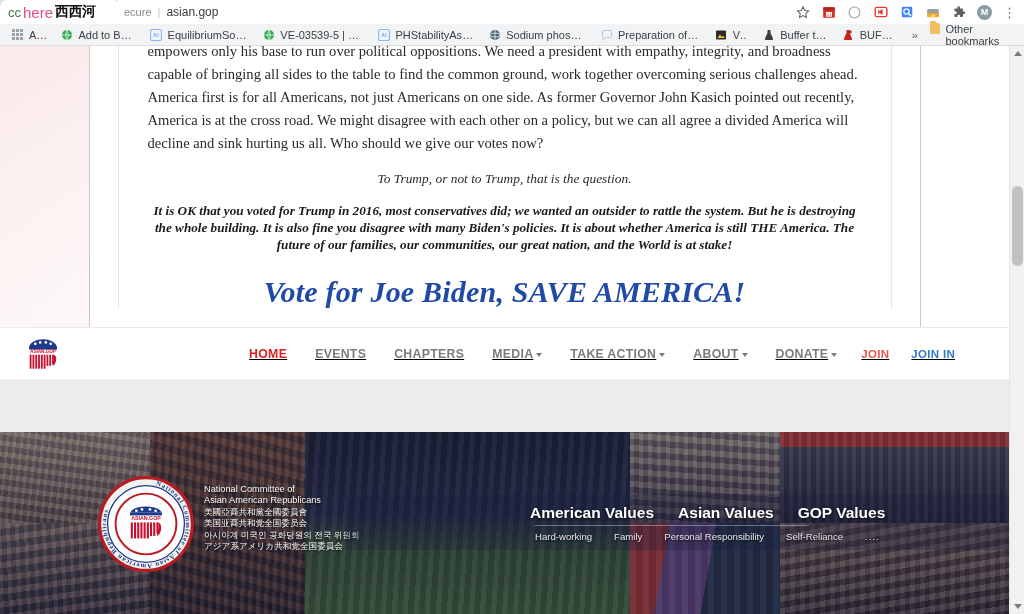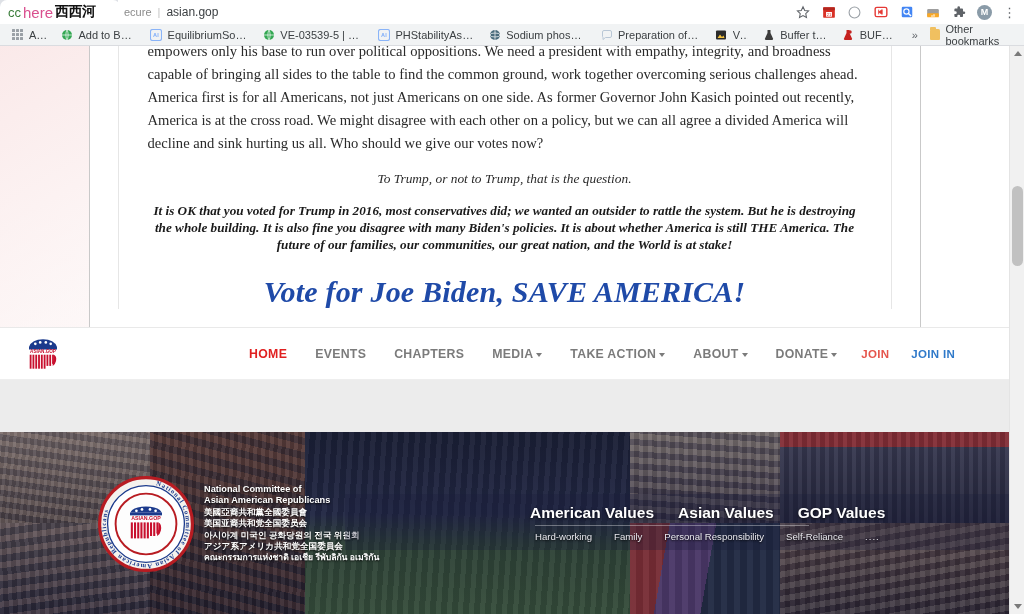--- a/index.html
+++ b/index.html
@@ -76,21 +76,21 @@
   }
   .bm-ico { width: 13px; height: 13px; flex: 0 0 13px; display:flex; align-items:center; justify-content:center; }
   .bm-label { overflow: hidden; text-overflow: ellipsis; white-space: nowrap; }
   .apps-grid {
     width: 12px; height: 12px;
     display: grid; grid-template-columns: repeat(3,1fr); grid-template-rows: repeat(3,1fr);
     gap: 1px;
   }
   .apps-grid i { background: #9aa0a6; border-radius: 0.5px; display:block; }
   .bm-chevrons { font-size: 11px; color: #5f6368; padding: 0 6px; margin-left: auto; }
-  .bm-other { display:flex; align-items:center; gap:5px; padding:2px 6px; font-size:11px; color:#3c4043; }
+  .bm-other { display:flex; align-items:flex-start; gap:5px; padding:2px 6px; font-size:11px; color:#3c4043; }
   .folder-ico { width:13px; height:11px; background:#f0c060; border-radius:1.5px 1.5px 1px 1px; position:relative; }
   .folder-ico::before { content:""; position:absolute; top:-2px; left:0; width:6px; height:3px; background:#f0c060; border-radius:1px 1px 0 0; }
 
   
   .viewport {
     position: absolute; top: 46px; left: 0; right: 0; bottom: 0;
     overflow: hidden; background: #fdfdfd;
   }
   .page-bg {
     position: absolute; inset: 0;
@@ -161,21 +161,21 @@
   .site-nav {
     position: absolute; top: 281px; left: 0; right: 15px;
     height: 53px; background: #ffffff;
     border-top: 1px solid #e9e9e9; border-bottom: 1px solid #eeeeee;
     display: flex; align-items: center;
     padding: 0 46px 0 22px;
   }
   .logo { width: 42px; height: 42px; position: relative; flex: 0 0 42px; }
   .logo svg { display:block; }
   .nav-items {
-    margin-left: auto; display: flex; align-items: center; gap: 0px;
+    margin-left: auto; display: flex; align-items: center; gap: 0px; text-decoration: underline;
   }
   .nav-item {
     font-size: 12.3px; font-weight: bold; color: #7b7b7b;
     padding: 0 14px; white-space: nowrap; letter-spacing: 0.3px;
     display:flex; align-items:center; gap:3px;
   }
   .nav-item.active { color: #e02020; }
   .nav-item.join { color: #e5544b; font-size: 11.5px; padding: 0 10px; }
   .nav-item.signin { color: #2f79c9; font-size: 11.5px; padding: 0 8px 0 12px; }
   .caret {
@@ -259,21 +259,21 @@
 
   
   .seal {
     position: absolute; left: 98px; top: 44px;
     width: 96px; height: 96px; z-index: 12;
   }
   
   .ml-caption {
     position: absolute; left: 204px; top: 52px; z-index: 12;
     color: #ffffff; font-size: 8.6px; line-height: 11.4px;
-    font-weight: bold; text-shadow: 0 1px 2px rgba(0,0,0,0.85);
+    font-weight: normal; text-shadow: 0 1px 2px rgba(0,0,0,0.85);
     width: 260px;
   }
   .ml-caption .en { font-size: 9.2px; }
 
   
   .values-band {
     position: absolute; left: 345px; right: 0; top: 62px; z-index: 12;
     background: rgba(26,30,60,0.30);
     padding: 10px 0 8px 0;
   }
@@ -601,21 +601,20 @@
         </svg>
       </div>
 
       <div class="ml-caption">
         <div class="en">National Committee of</div>
         <div class="en">Asian American Republicans</div>
         <div>美國亞裔共和黨全國委員會</div>
         <div>美国亚裔共和党全国委员会</div>
         <div>아시아계 미국인 공화당원의 전국 위원회</div>
         <div>アジア系アメリカ共和党全国委員会</div>
-        <div>คณะกรรมการแห่งชาติ เอเชีย รีพับลิกัน อเมริกัน</div>
       </div>
 
       <div class="values-band">
         <div class="values-titles">
           <span>American Values</span>
           <span>Asian Values</span>
           <span>GOP Values</span>
         </div>
         <div class="band-rule"></div>
         <div class="values-sub">

